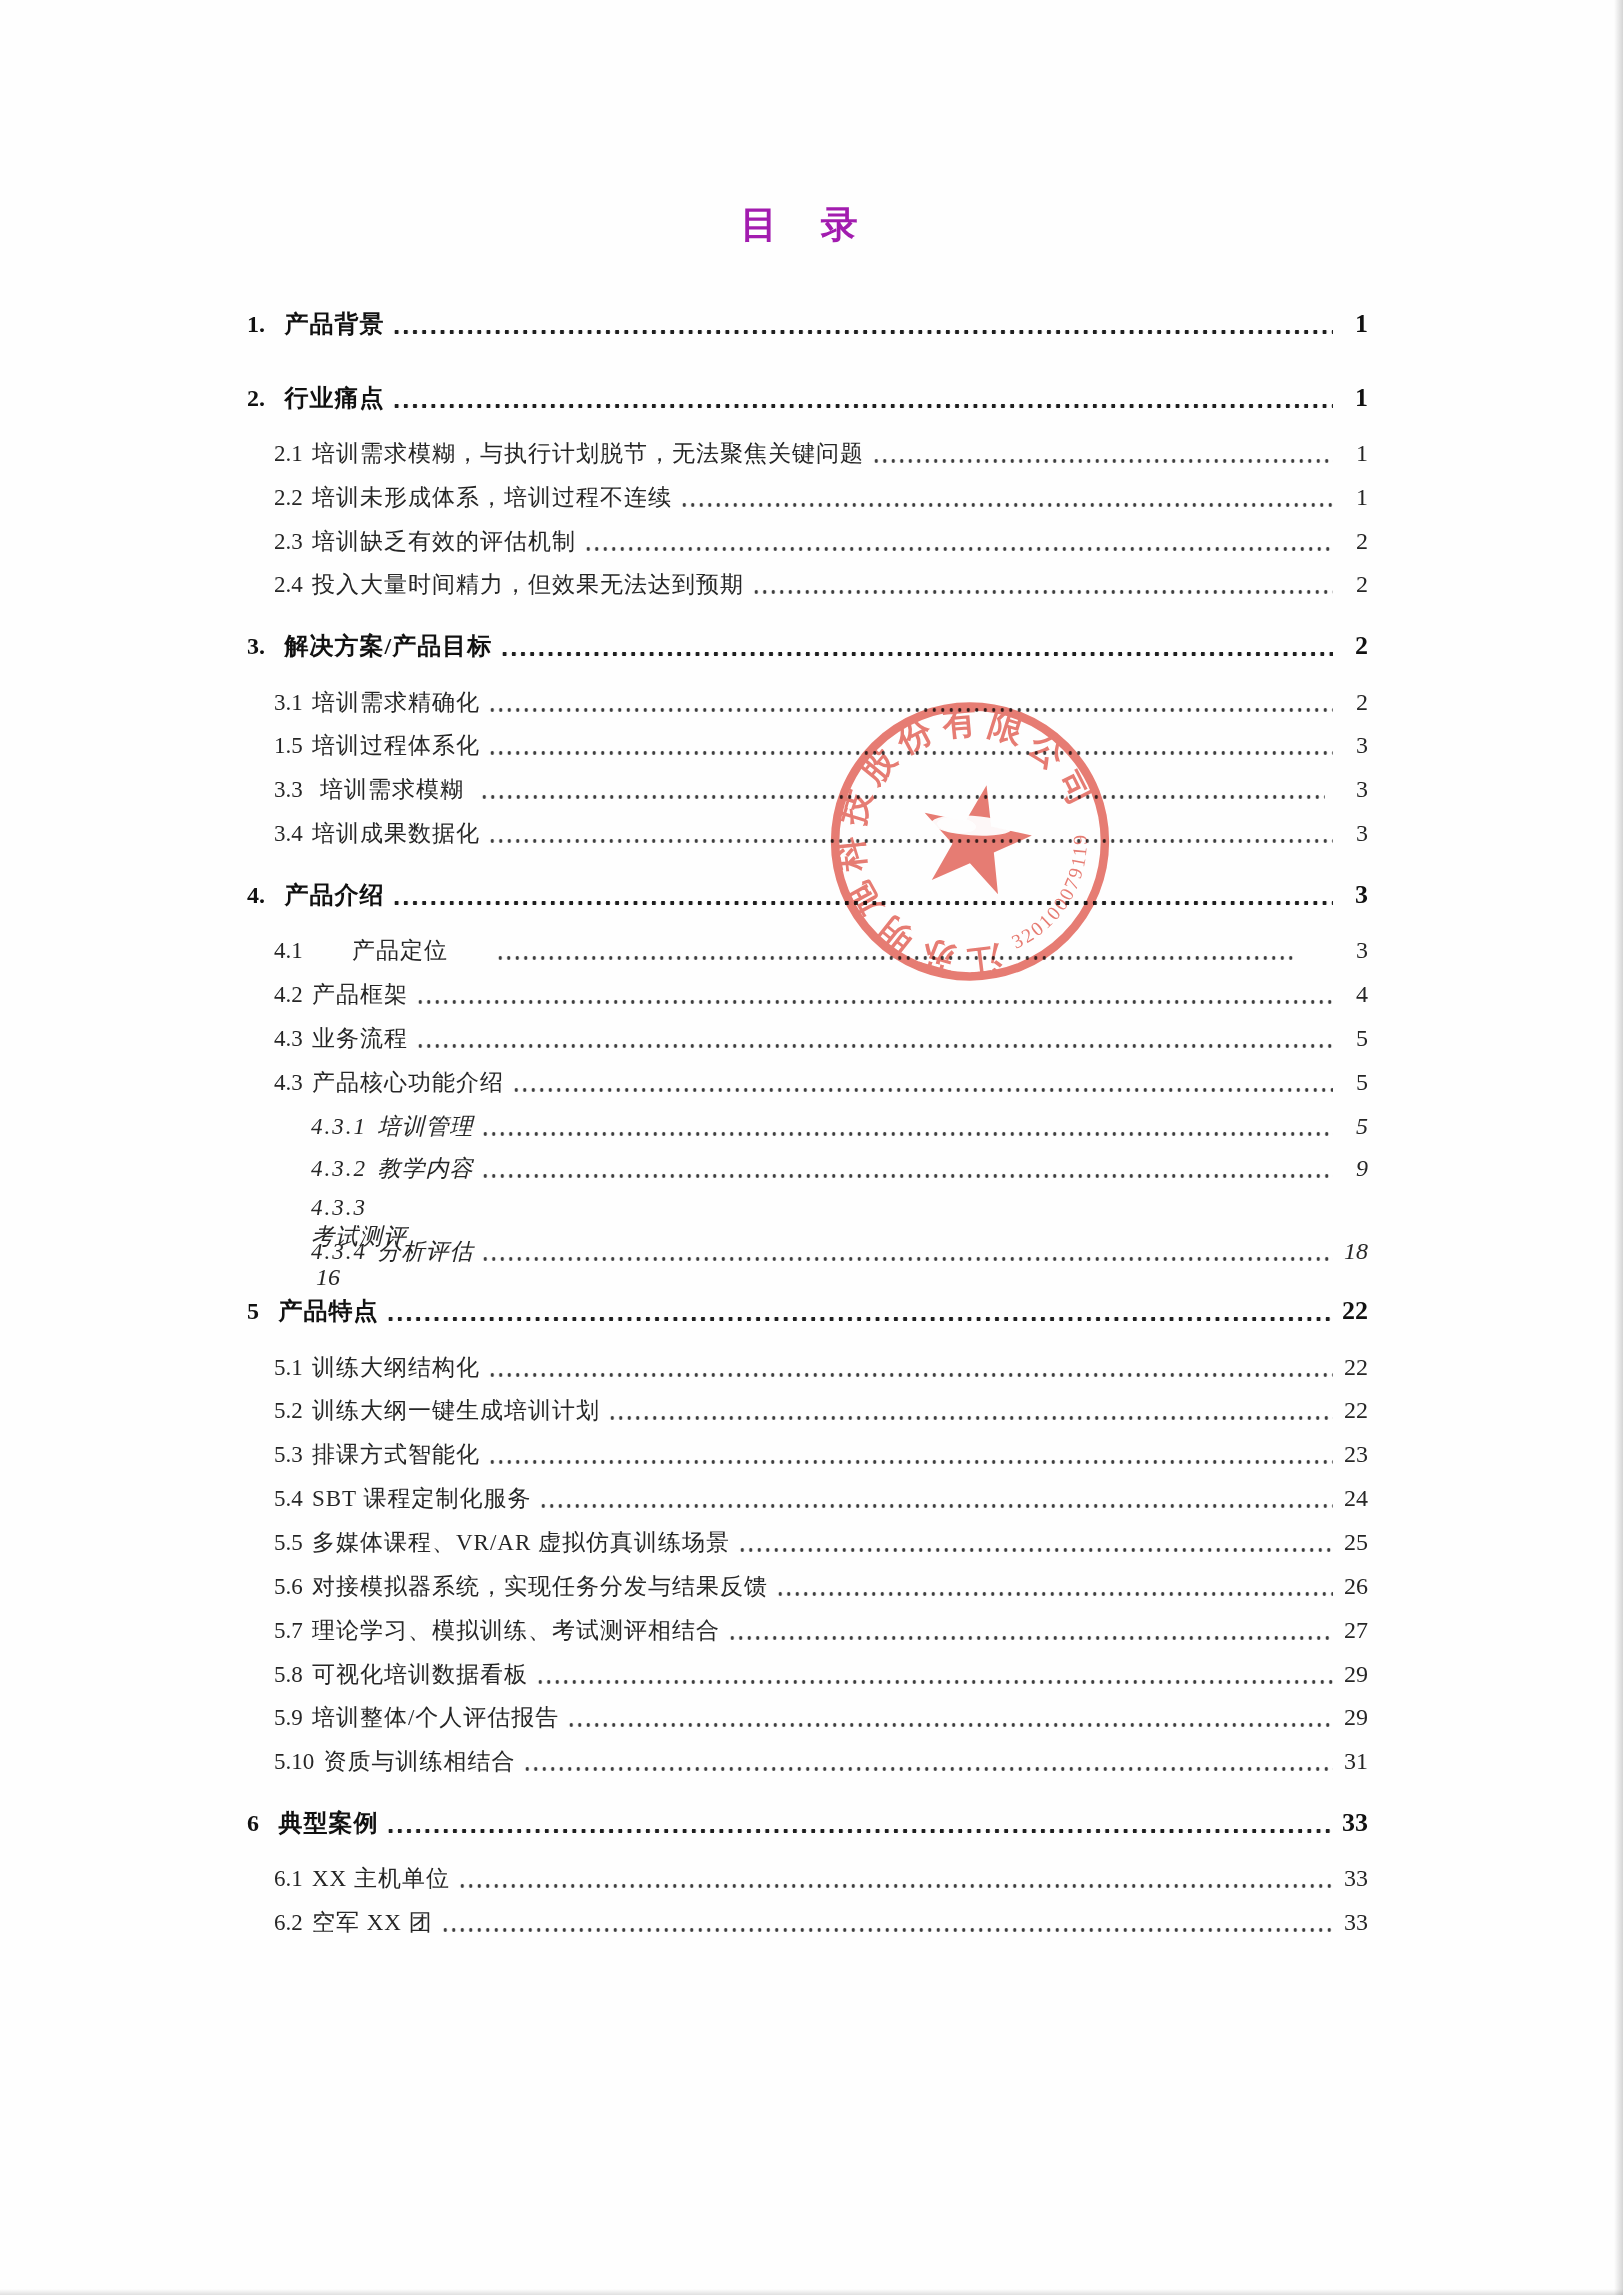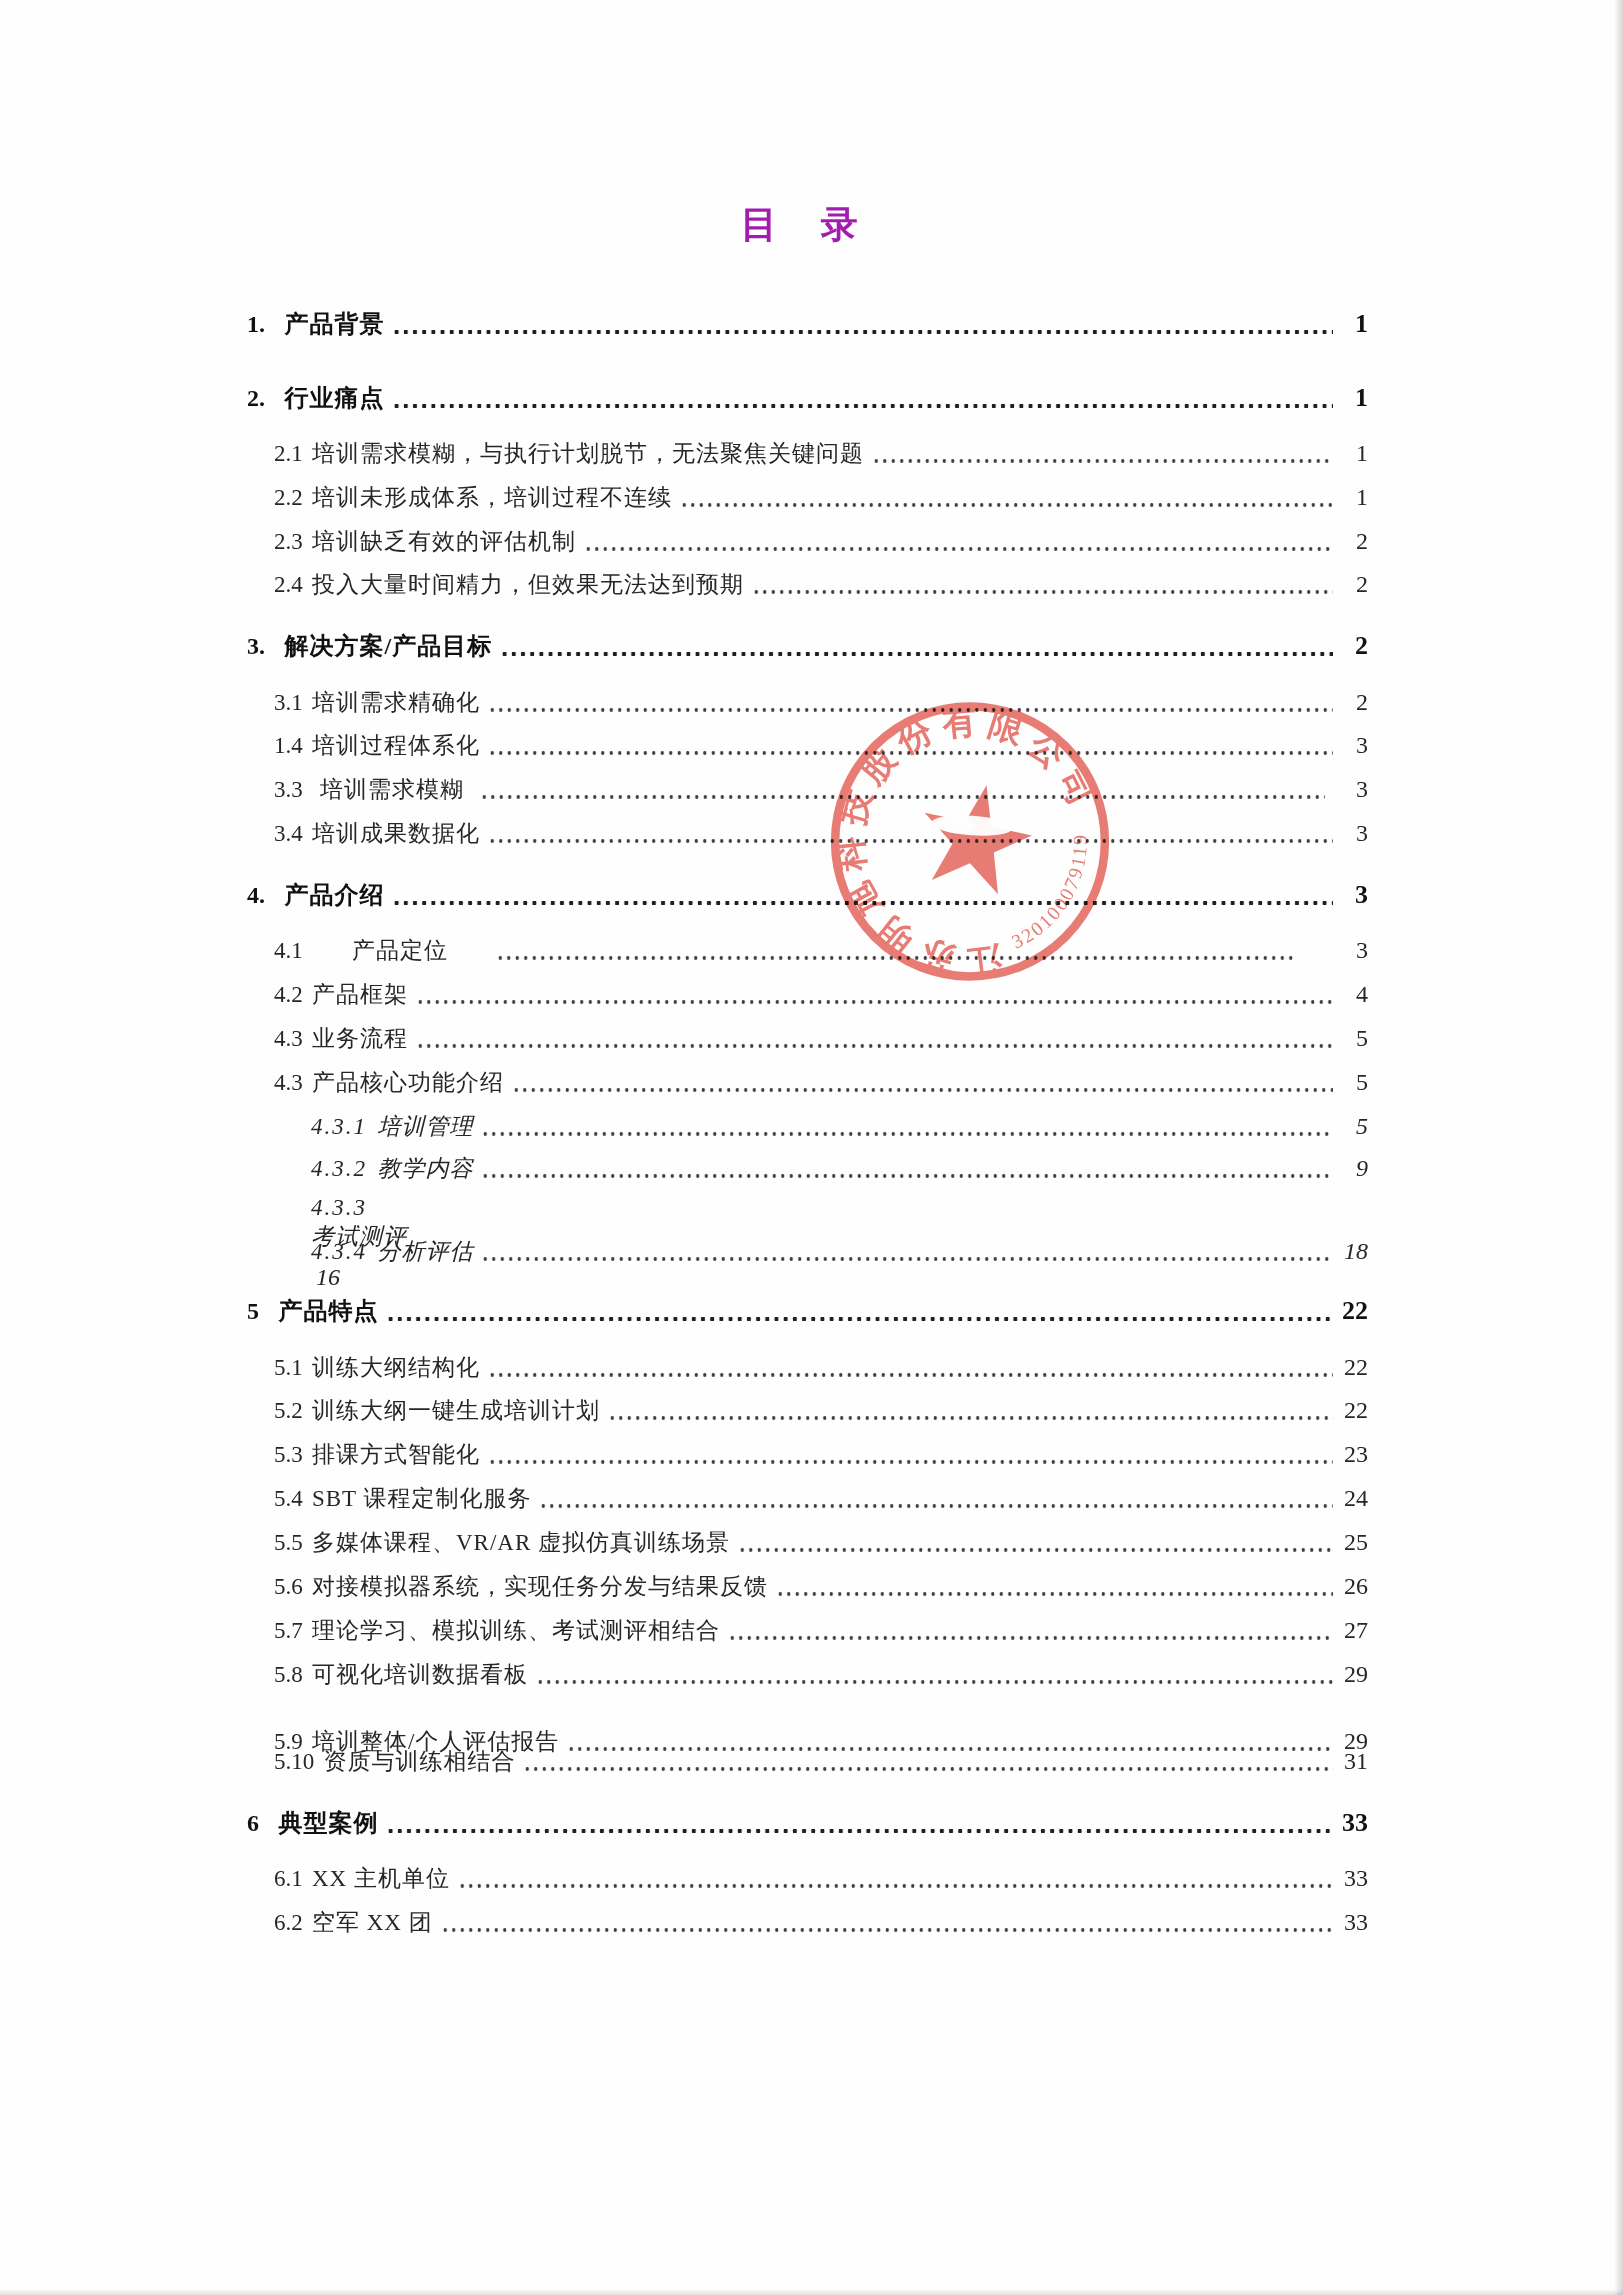--- a/index.html
+++ b/index.html
@@ -111,21 +111,21 @@
         <span class="dots"></span>
         <span class="pg">2</span>
       </div>
       <div class="toc-row lv2" style="top: 687px;">
         <span class="num">3.1</span>
         <span class="ttl">培训需求精确化</span>
         <span class="dots"></span>
         <span class="pg">2</span>
       </div>
       <div class="toc-row lv2" style="top: 730px;">
-        <span class="num">1.4</span>
+        <span class="num">1.5</span>
         <span class="ttl">培训过程体系化</span>
         <span class="dots"></span>
         <span class="pg">3</span>
       </div>
       <div class="toc-row lv2" style="top: 774px; gap: 8px;">
         <span class="num">3.3</span>
         <span class="ttl">培训需求模糊</span>
         <span class="dots"></span>
         <span class="pg">3</span>
       </div>
@@ -236,21 +236,21 @@
         <span class="ttl">理论学习、模拟训练、考试测评相结合</span>
         <span class="dots"></span>
         <span class="pg">27</span>
       </div>
       <div class="toc-row lv2" style="top: 1659px;">
         <span class="num">5.8</span>
         <span class="ttl">可视化培训数据看板</span>
         <span class="dots"></span>
         <span class="pg">29</span>
       </div>
-      <div class="toc-row lv2" style="top: 1702px; margin-top: 24px;">
+      <div class="toc-row lv2" style="top: 1702px;">
         <span class="num">5.9</span>
         <span class="ttl">培训整体/个人评估报告</span>
         <span class="dots"></span>
         <span class="pg">29</span>
       </div>
       <div class="toc-row lv2" style="top: 1746px;">
         <span class="num">5.10</span>
         <span class="ttl">资质与训练相结合</span>
         <span class="dots"></span>
         <span class="pg">31</span>

